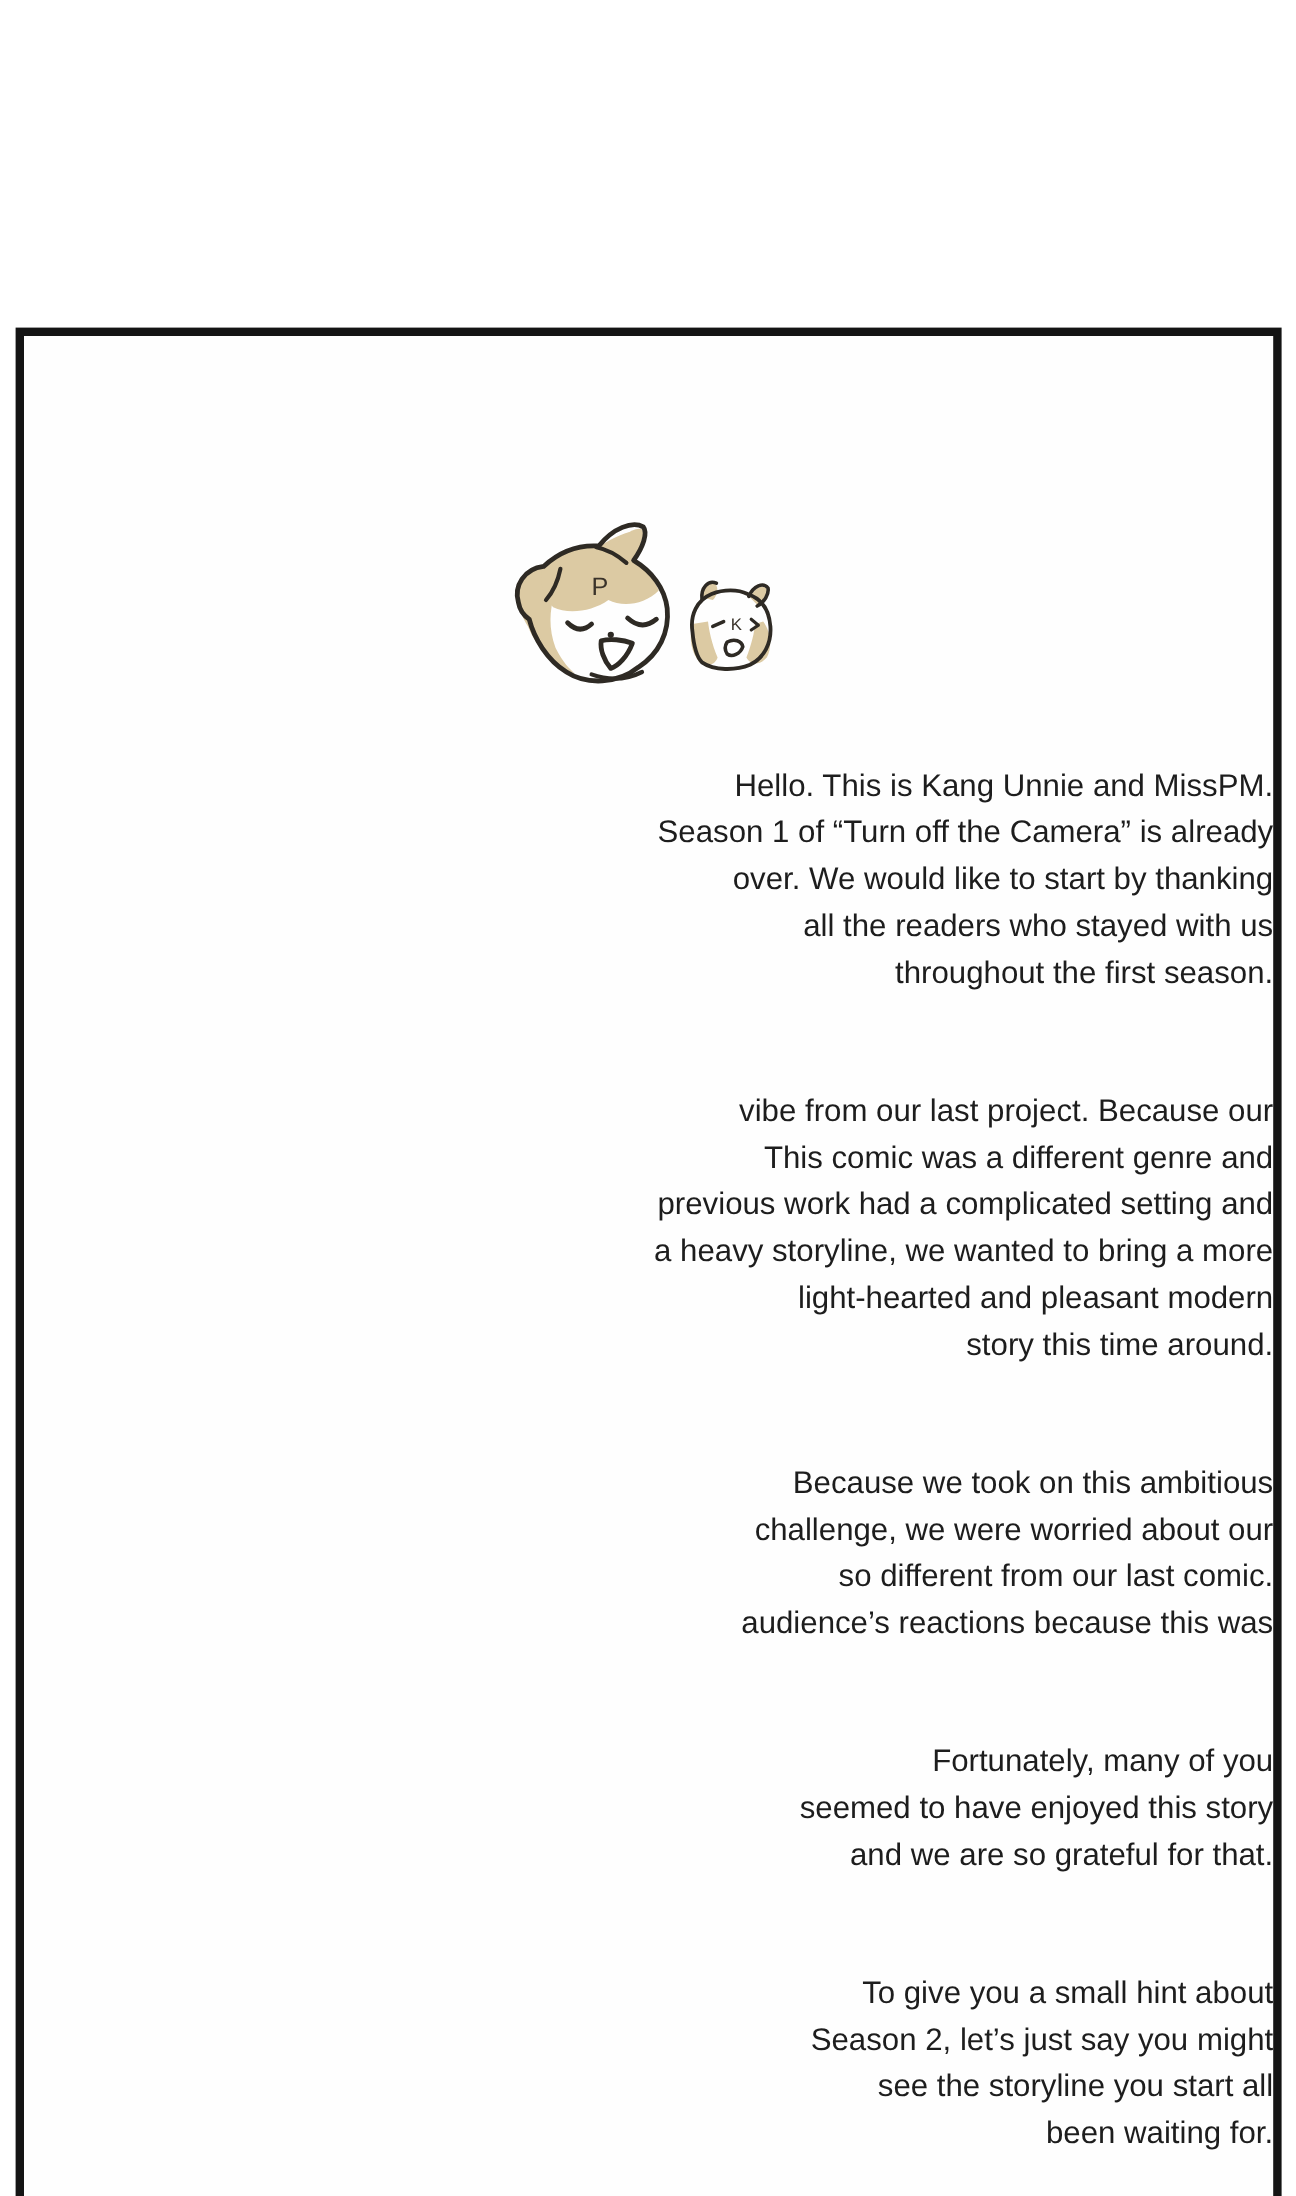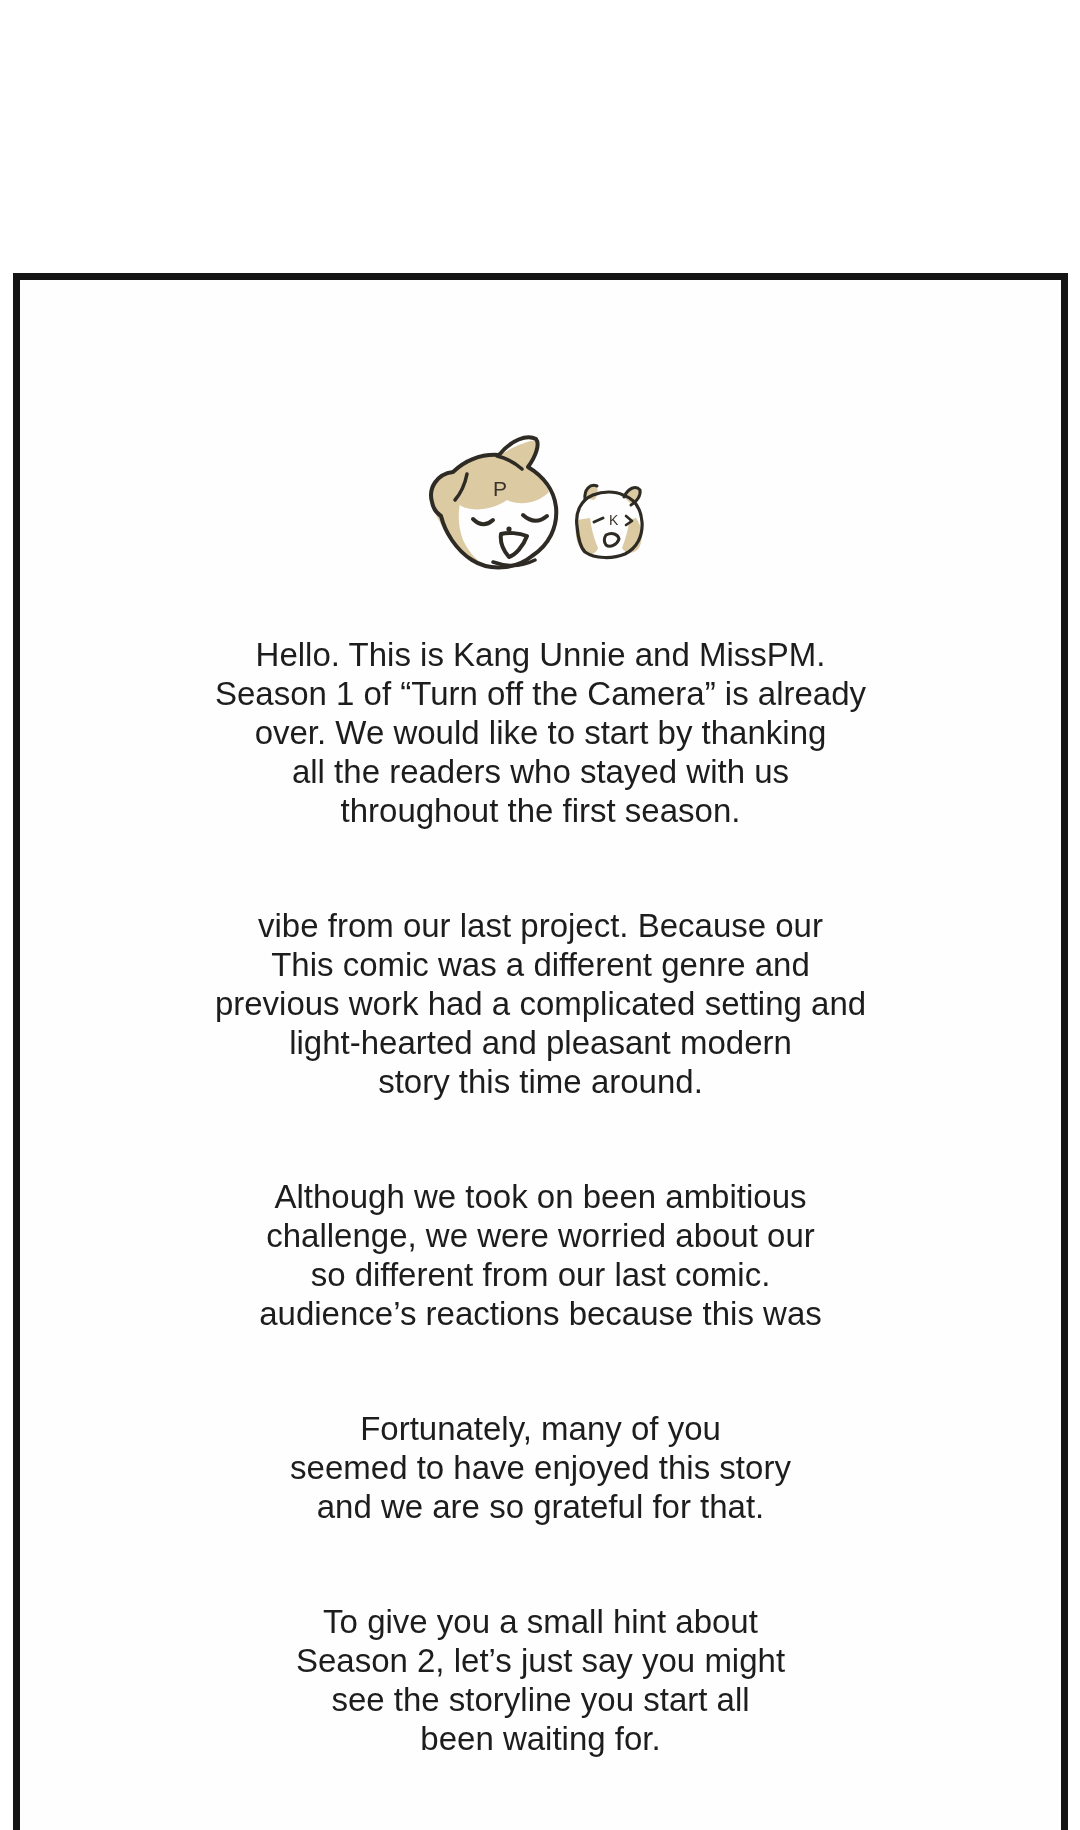--- a/index.html
+++ b/index.html
@@ -30,24 +30,25 @@
   .panel-content {
     width: 100%;
     text-align: center;
   }
   .cats-illustration {
     display: block;
     margin: 148px auto 0 auto;
   }
   .note p {
     margin: 0 0 76px 0;
-    font-size: 33px;
+    font-size: 26px;
     line-height: 39px;
     color: #1d1d1d;
     letter-spacing: 0px;
+    text-align: right;
   }
   .note p.first {
     margin-top: 57px;
   }
   .note .line {
     display: block;
     white-space: nowrap;
   }
 </style>
 </head>
@@ -102,25 +103,26 @@
           <span class="line">Hello. This is Kang Unnie and MissPM.</span>
           <span class="line">Season 1 of “Turn off the Camera” is already</span>
           <span class="line">over. We would like to start by thanking</span>
           <span class="line">all the readers who stayed with us</span>
           <span class="line">throughout the first season.</span>
         </p>
         <p>
           <span class="line">vibe from our last project. Because our</span>
           <span class="line">This comic was a different genre and</span>
           <span class="line">previous work had a complicated setting and</span>
+          <span class="line">a heavy storyline, we wanted to bring a more</span>
           <span class="line">light-hearted and pleasant modern</span>
           <span class="line">story this time around.</span>
         </p>
         <p>
-          <span class="line">Although we took on been ambitious</span>
+          <span class="line">Because we took on this ambitious</span>
           <span class="line">challenge, we were worried about our</span>
           <span class="line">so different from our last comic.</span>
           <span class="line">audience’s reactions because this was</span>
         </p>
         <p>
           <span class="line">Fortunately, many of you</span>
           <span class="line">seemed to have enjoyed this story</span>
           <span class="line">and we are so grateful for that.</span>
         </p>
         <p>

